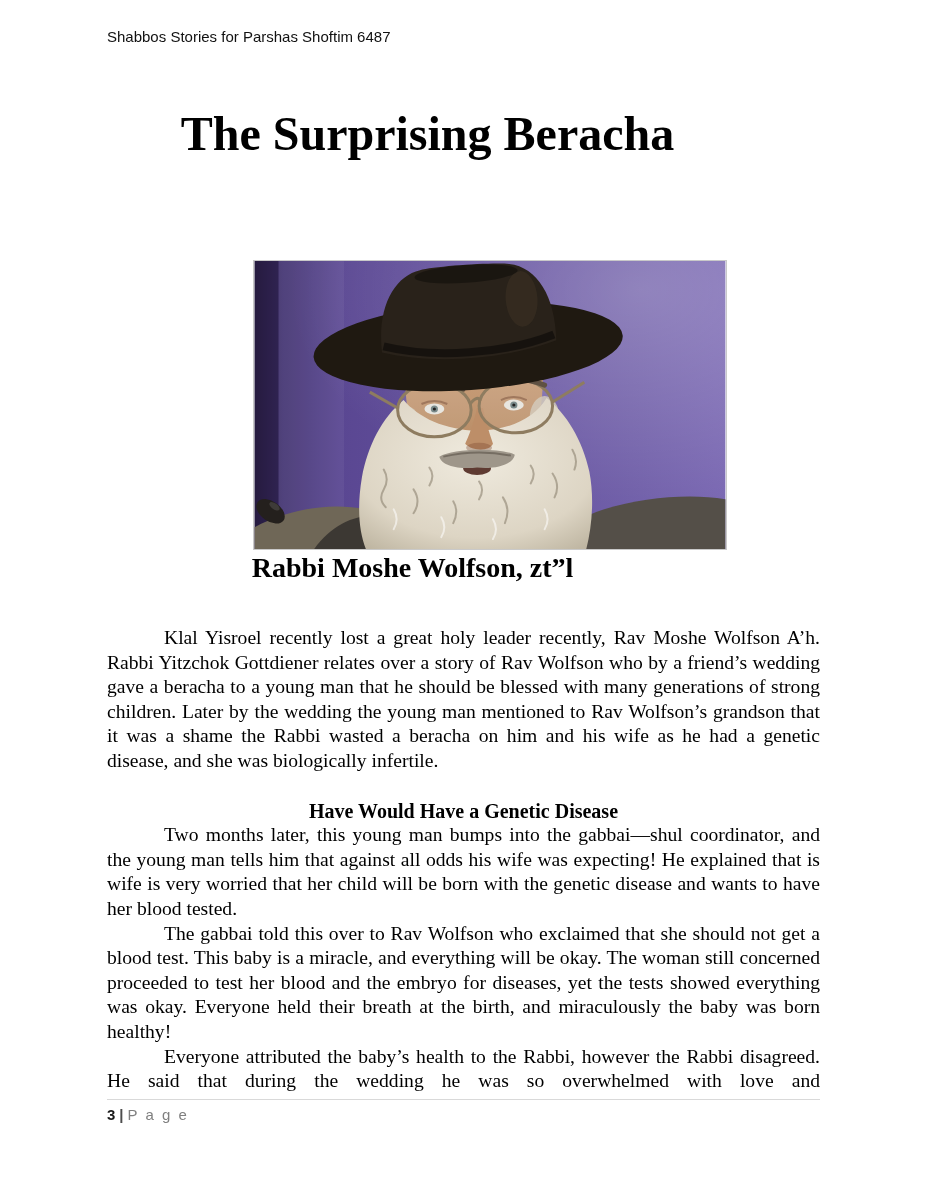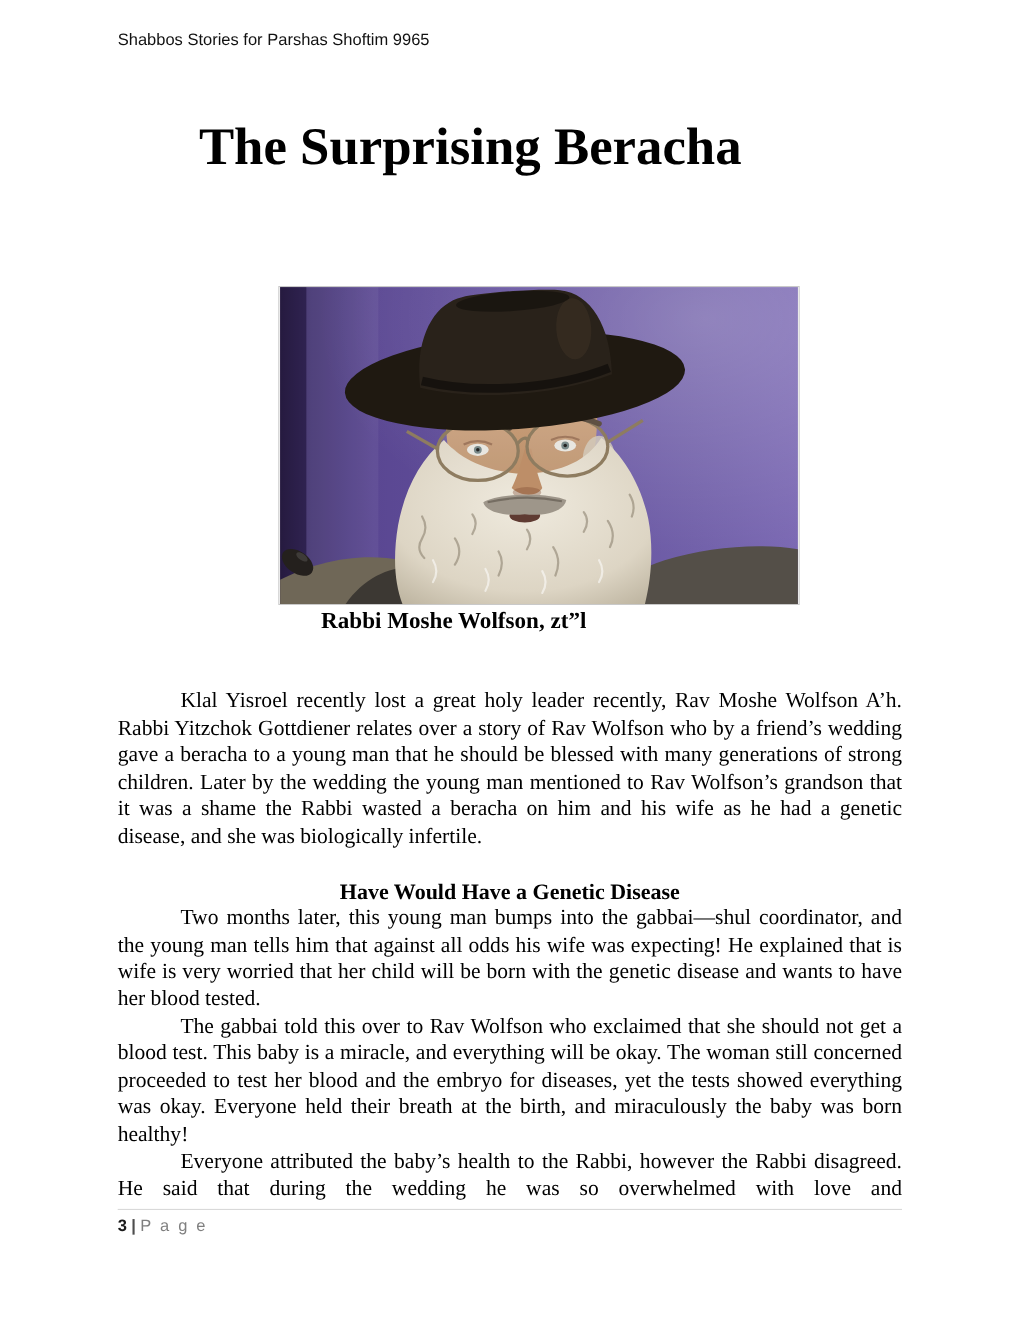--- a/index.html
+++ b/index.html
@@ -27,21 +27,21 @@
     width:474px;height:290px;
   }
   .photo-frame{
     width:472px;height:288px;
     border:1px solid #c9c9c9;
     overflow:hidden;
   }
   .photo-frame svg{display:block;}
   .photo-caption{
     position:absolute;top:552px;left:0;width:825px;
-    text-align:center;font-weight:bold;font-size:21px;
+    text-align:center;font-weight:bold;font-size:28px;
   }
   .body-text{
     position:absolute;top:626px;left:107px;width:713px;
     font-size:19.6px;line-height:24.6px;
     text-align:justify;
   }
   .body-text p{margin:0;text-indent:57px;}
   .body-text p.justify-last{text-align-last:justify;}
   .subheading{
     margin-top:25px;
@@ -56,21 +56,21 @@
   }
   .pg-num{font-weight:bold;color:#1a1a1a;}
   .pg-sep{font-weight:bold;color:#4d4d4d;margin:0 4px;}
   .pg-label{color:#7f7f7f;letter-spacing:2px;}
 </style>
 </head>
 <body>
 
 <div class="page">
 
-  <div class="doc-header">Shabbos Stories for Parshas Shoftim 9965</div>
+  <div class="doc-header">Shabbos Stories for Parshas Shoftim 6487</div>
 
   <h1 class="doc-title" style="margin:0;">
     <div>The Surprising Beracha</div>
   </h1>
 
   <figure class="photo-figure" style="margin:0;" title="Portrait of an elderly rabbi wearing a wide-brimmed black hat and wire glasses, with a long white-gray beard, against a purple background">
     <div class="photo-frame">
       <svg width="472" height="288" viewBox="0 0 474 290" xmlns="http://www.w3.org/2000/svg">
         <defs>
           <linearGradient id="pbg" x1="0" y1="0" x2="1" y2="0">

